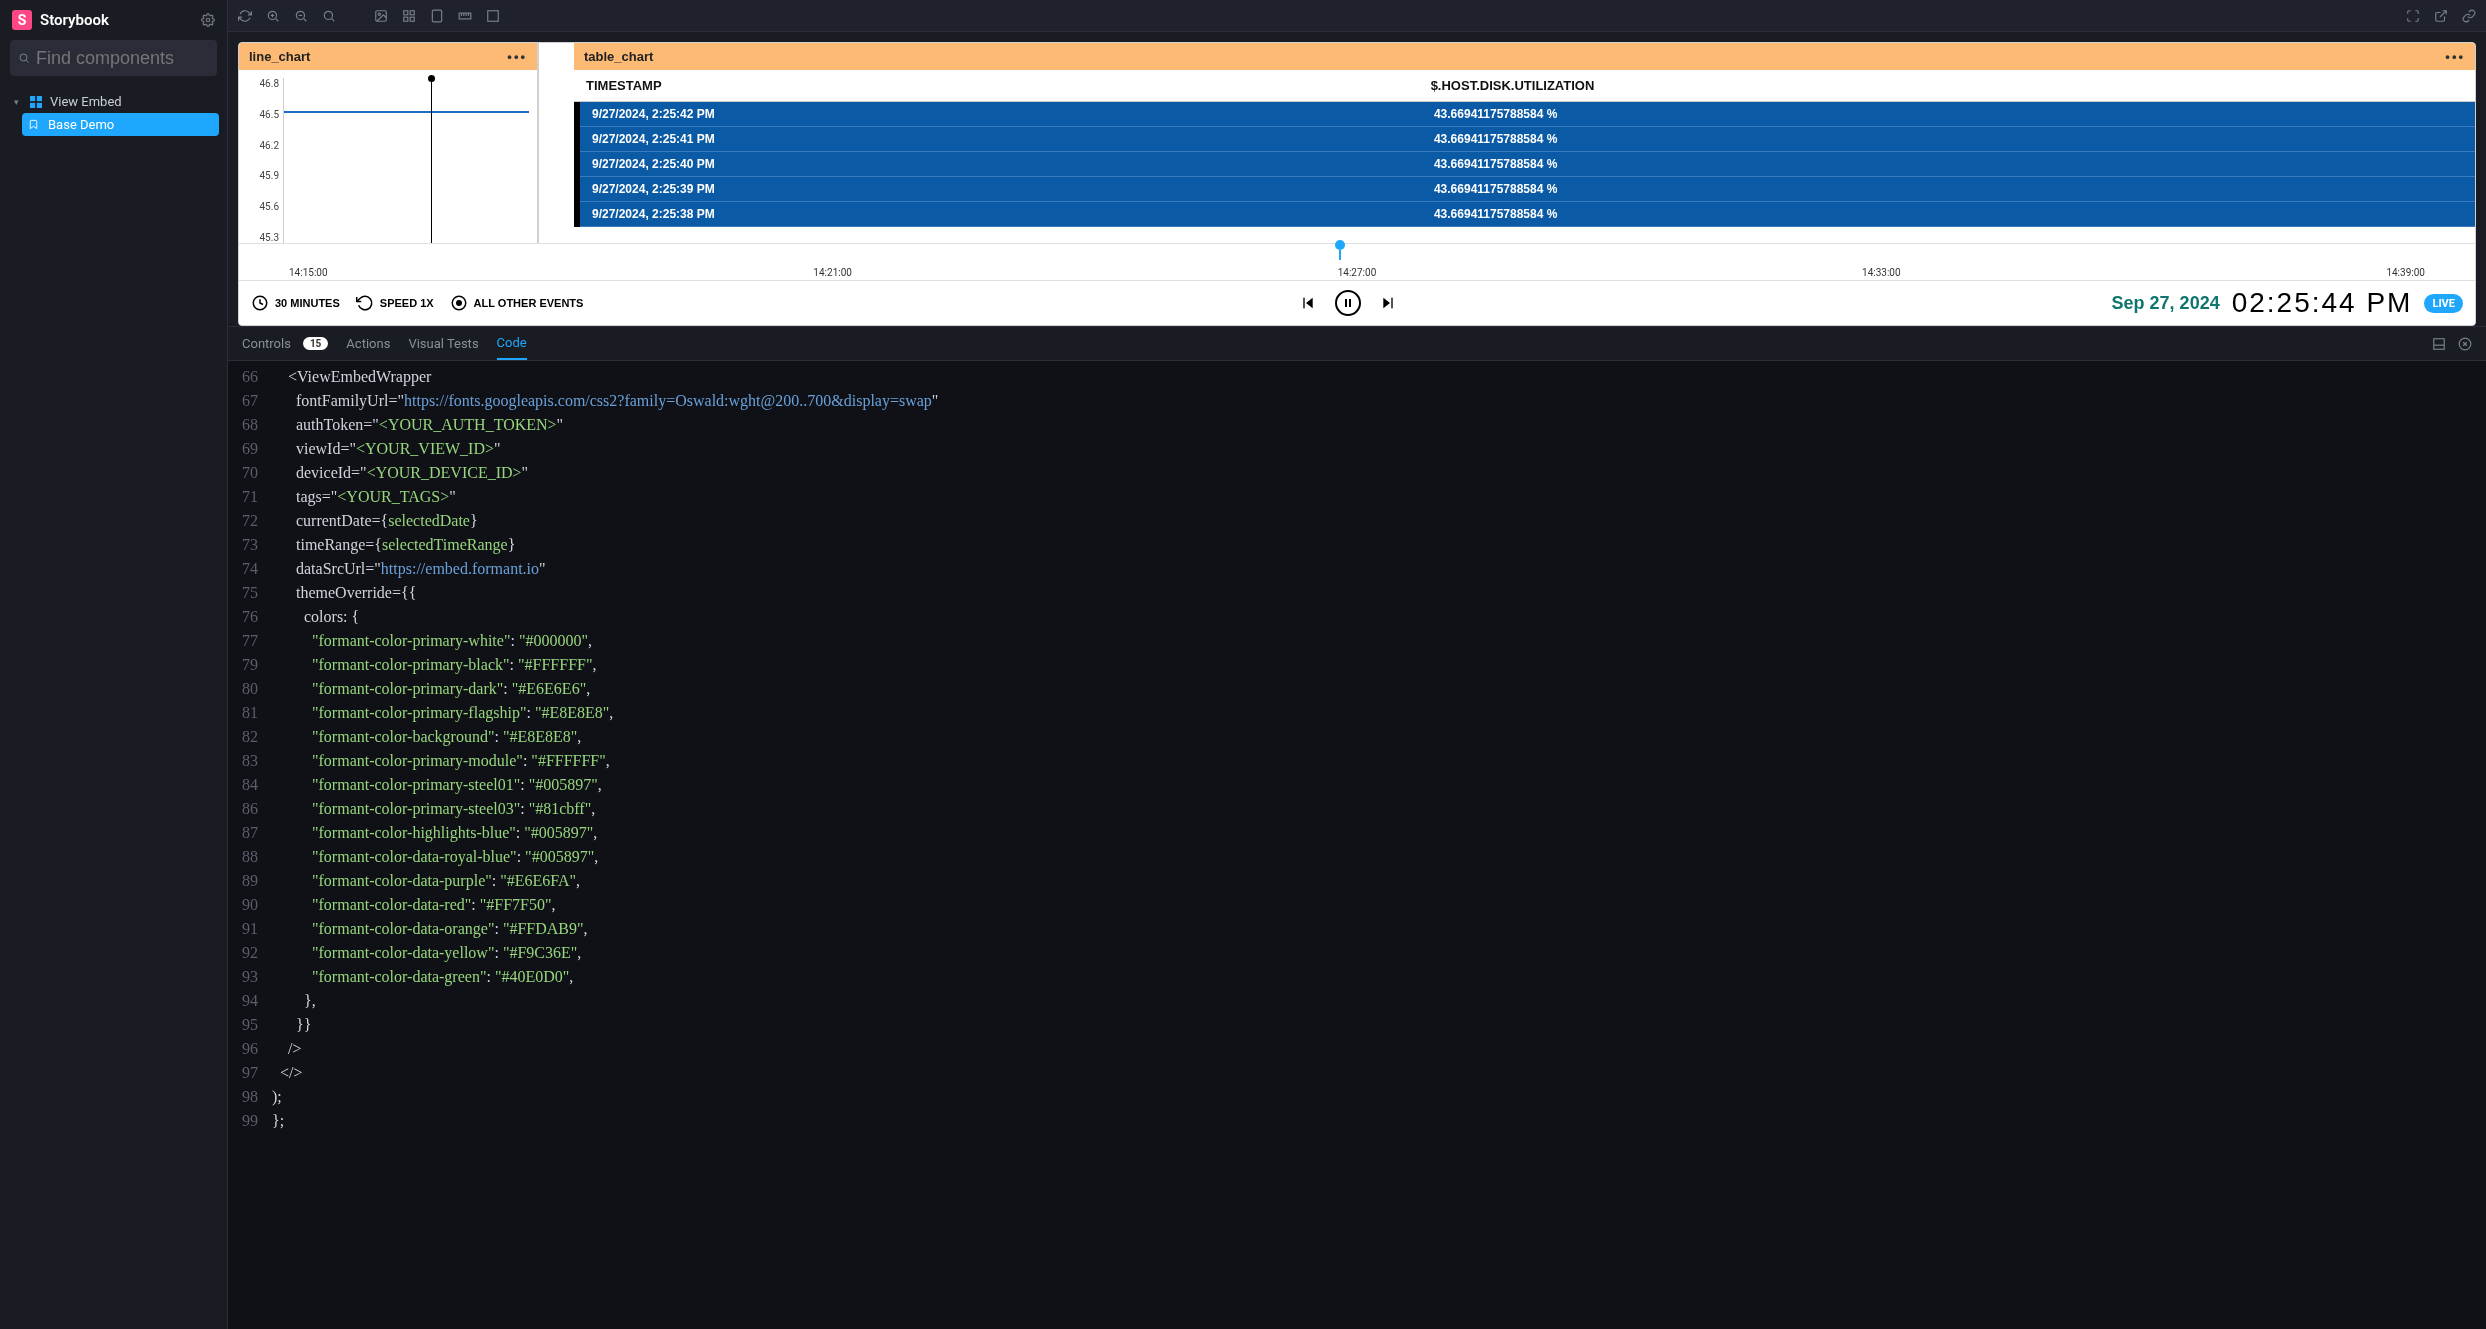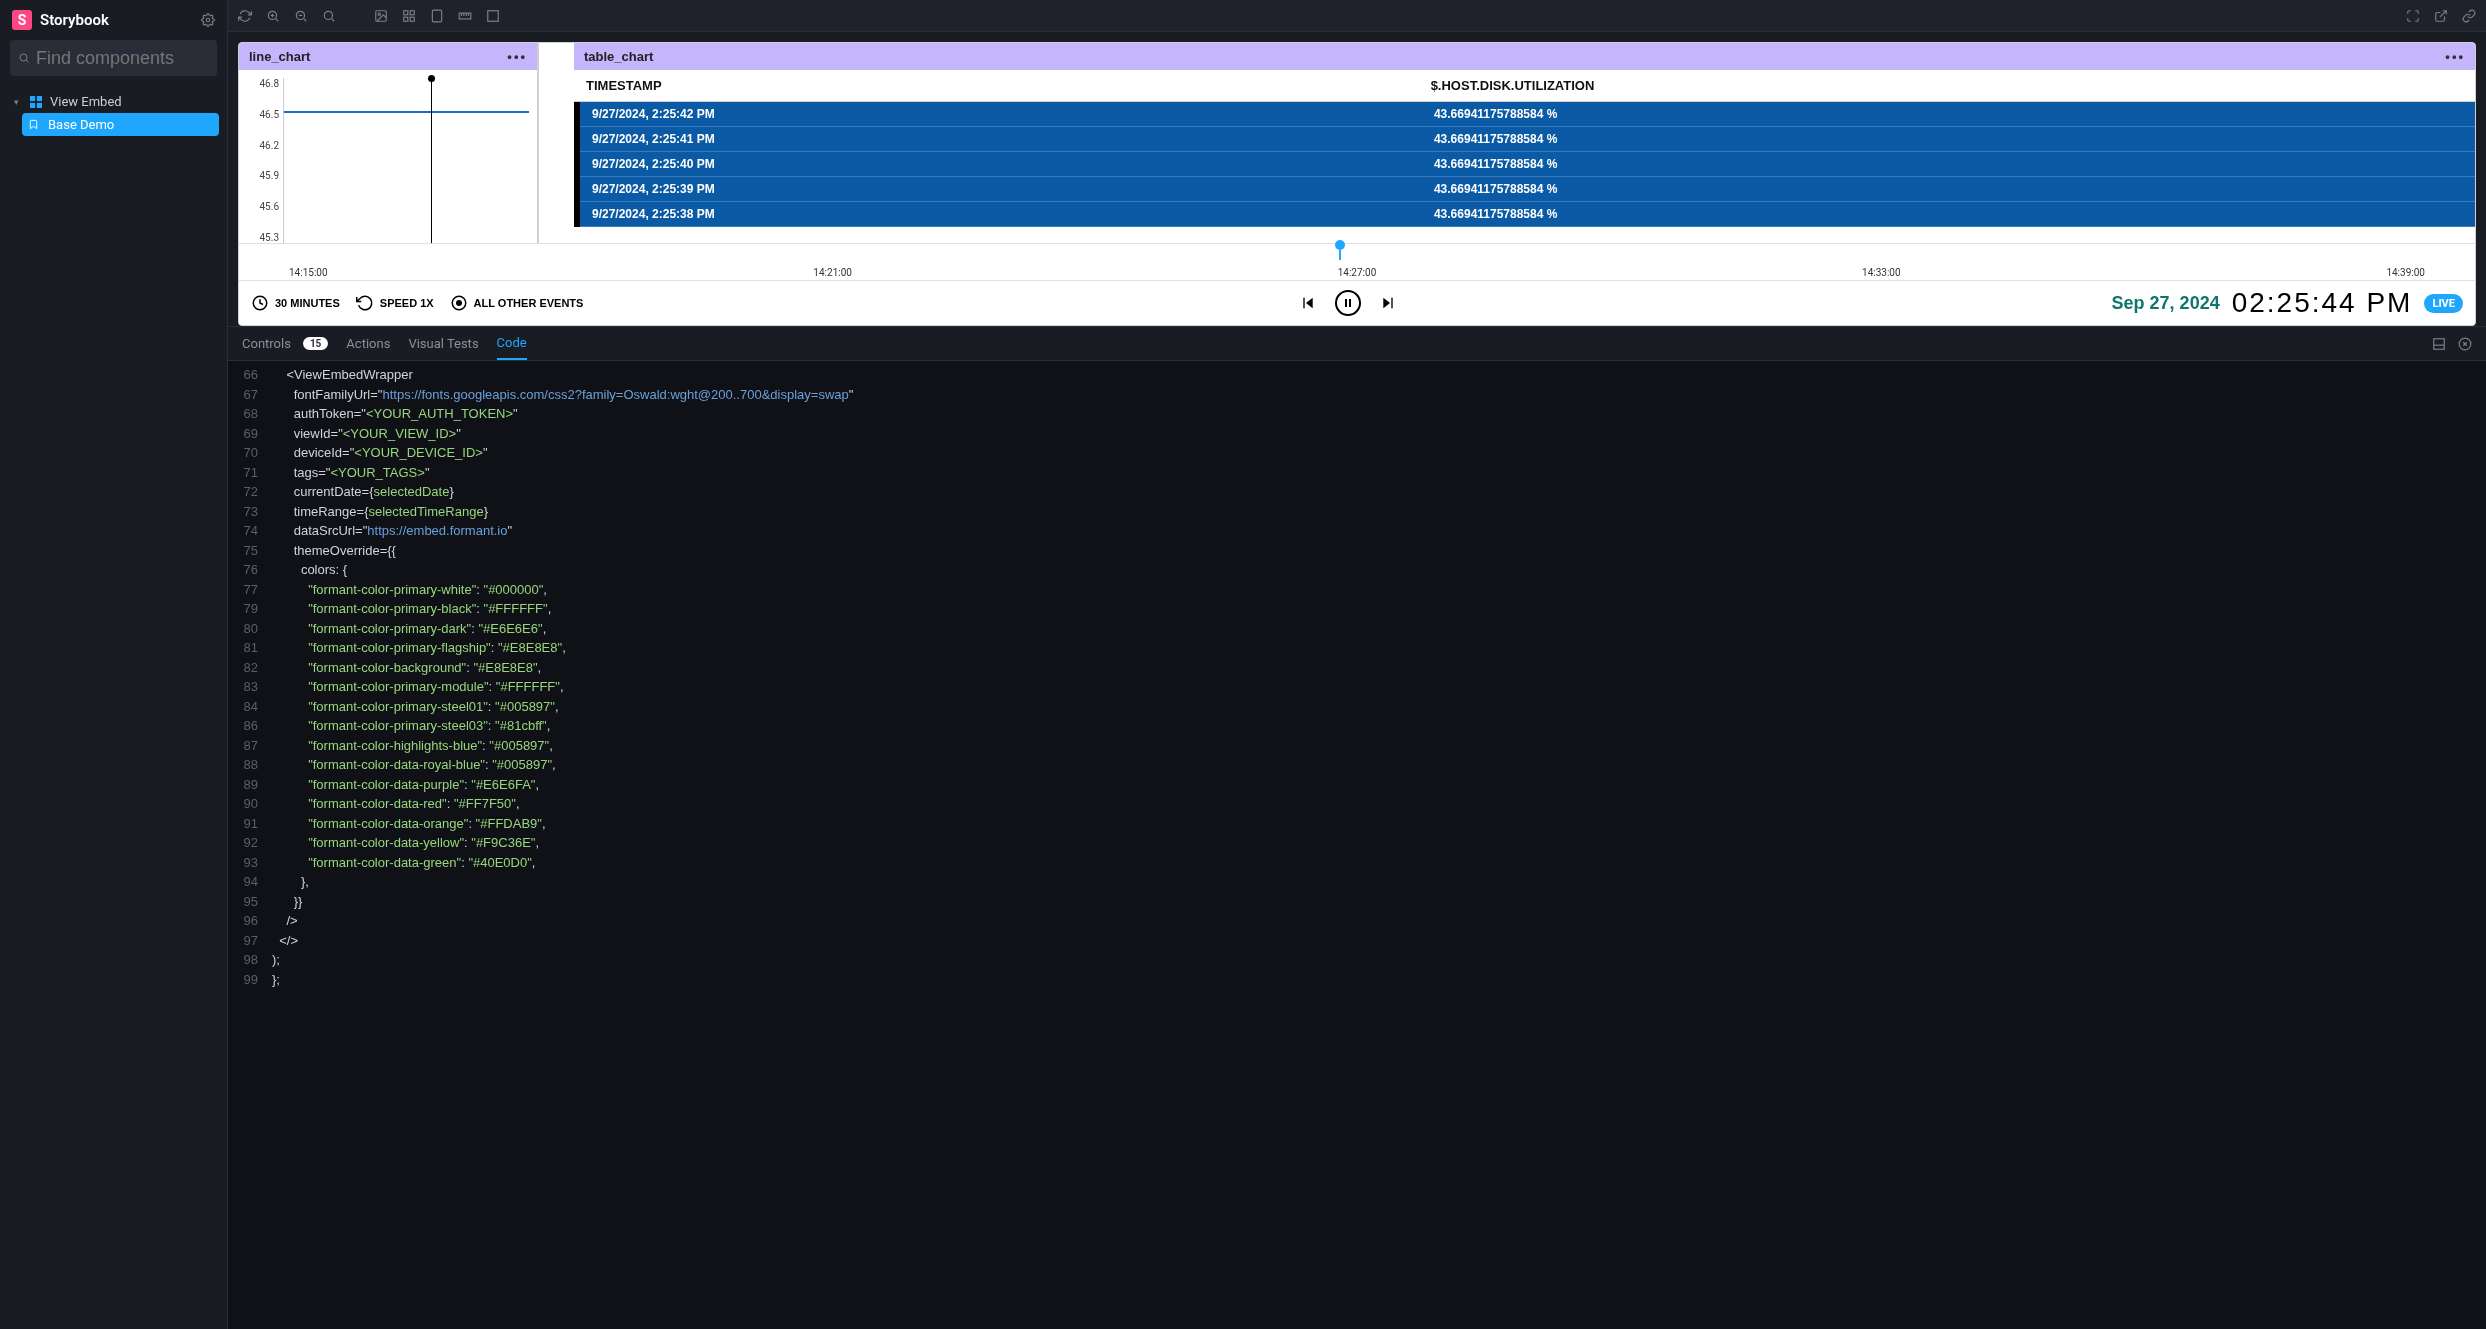--- a/index.html
+++ b/index.html
@@ -77,21 +77,21 @@
   margin: 10px 10px 0 10px;
   border-radius: 4px;
   border: 1px solid #d0d0d0;
   overflow: hidden;
   display: flex; flex-direction: column;
 }
 .panels { display: flex; height: 200px; }
 .panel { display: flex; flex-direction: column; border-right: 2px solid #d0d0d0; }
 .panel:last-child { border-right: none; padding-left: 35px; }
 .panel-header {
-  background: #c4b5fd;
+  background: #fdba74;
   padding: 6px 10px;
   display: flex; align-items: center; justify-content: space-between;
   font-family: "Arial Narrow", Arial, sans-serif;
   font-weight: 600;
   color: #222;
 }
 .panel-more { cursor: pointer; color: #333; letter-spacing: 2px; font-weight: 700; }
 .line-chart-body {
   flex: 1;
   position: relative;
@@ -199,22 +199,22 @@
   height: 100%;
 }
 .addon-tab.active { color: #1ea7fd; border-bottom: 2px solid #1ea7fd; }
 .badge-count {
   background: #fff; color: #333; font-size: 10px; font-weight: 700;
   border-radius: 8px; padding: 1px 7px;
 }
 .addon-tabs .right { margin-left: auto; display: flex; gap: 12px; }
 .code-area {
   flex: 1; overflow: auto; background: #0f1117;
-  font-family: Liberation Sans, sans-serif;
-  font-size: 13px; line-height: 1.5;
+  font-family: Liberation Serif, serif;
+  font-size: 16px; line-height: 1.5;
   padding: 4px 0;
 }
 .code-line { display: flex; white-space: pre; }
 .ln {
   width: 44px; text-align: right; padding-right: 14px;
   color: #5a5f6b; user-select: none; flex-shrink: 0;
 }
 .code-txt { color: #d0d4db; }
 .tok-tag { color: #d0d4db; }
 .tok-attr { color: #d0d4db; }

